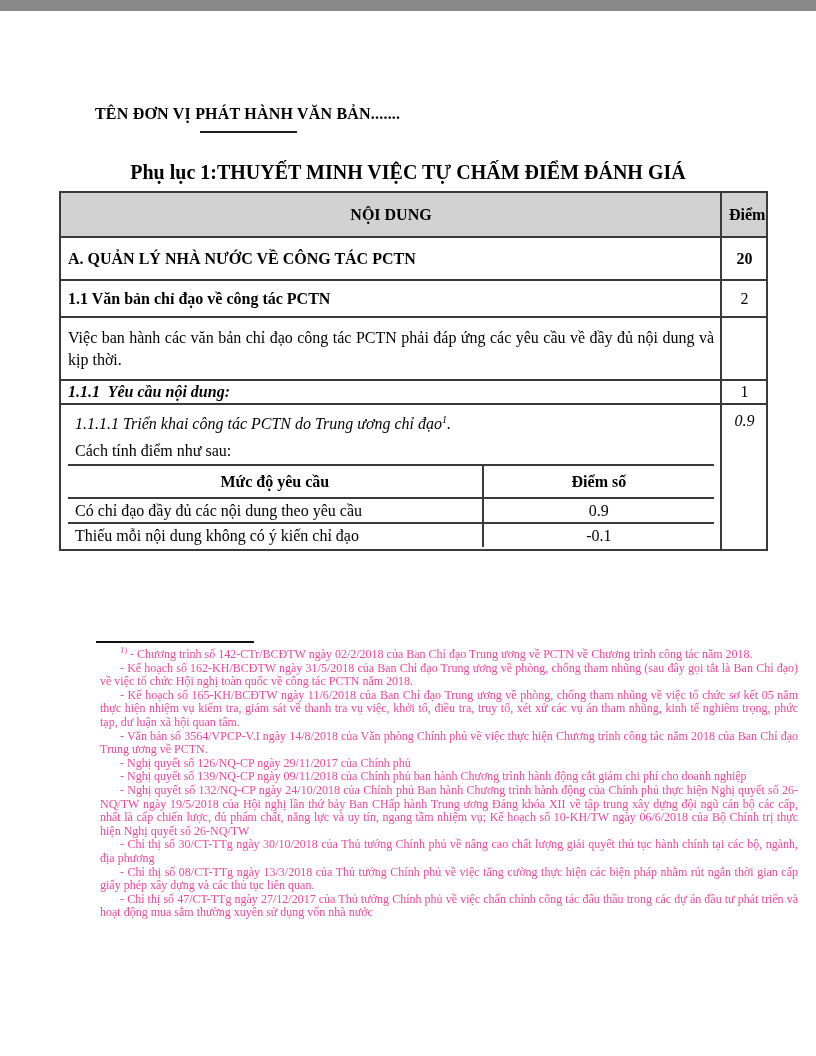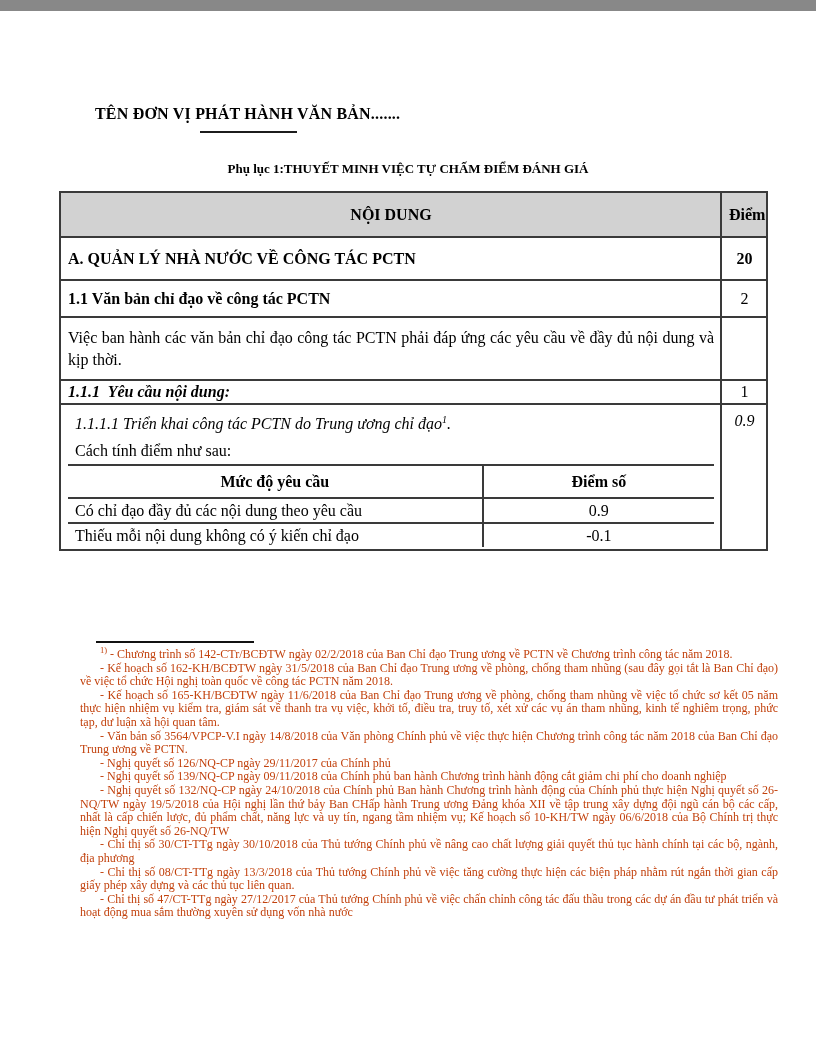--- a/index.html
+++ b/index.html
@@ -10,21 +10,21 @@
   }
   .org-heading {
     position:absolute; left:95px; top:94px;
     font-size:16px; font-weight:bold; letter-spacing:0.2px; white-space:nowrap;
   }
   .heading-underline {
     position:absolute; left:200px; top:120px; width:97px; height:2px; background:#1c1c1c;
   }
   .appendix-title {
     position:absolute; left:0; top:150px; width:100%;
-    text-align:center; font-size:13px; font-weight:bold;
+    text-align:center; font-size:20px; font-weight:bold;
   }
   table.main-table {
     position:absolute; left:59px; top:180px; width:707px;
     border-collapse:collapse; table-layout:fixed;
   }
   table.main-table > tbody > tr > td,
   table.main-table > tbody > tr > th {
     border:2px solid #3a3a3a; font-size:16px; vertical-align:middle;
     padding:2px 6px 2px 7px; overflow:hidden;
   }
@@ -45,22 +45,22 @@
   table.inner-table { width:100%; border-collapse:collapse; table-layout:fixed; }
   table.inner-table th, table.inner-table td {
     border-top:2px solid #3a3a3a; font-size:16px; padding:1px 6px; overflow:hidden;
   }
   table.inner-table .c2 { border-left:2px solid #3a3a3a; text-align:center; }
   table.inner-table th { font-weight:bold; text-align:center; height:29px; }
   table.inner-table td { height:21px; }
   table.inner-table td.c1 { padding-left:7px; }
   .footnote-sep { position:absolute; left:96px; top:630px; width:158px; height:2px; background:#111; }
   .footnotes {
-    position:absolute; left:80px; top:637px; width:698px;
-    font-size:12px; line-height:13.6px; color:#c2410c; text-align:justify;
+    position:absolute; left:100px; top:637px; width:698px;
+    font-size:12px; line-height:13.6px; color:#ec4899; text-align:justify;
   }
   .footnotes p { margin:0; text-indent:20px; }
   .footnotes sup { font-size:8.5px; line-height:0; }
 </style>
 </head>
 <body>
 
 <div class="page">
 
   <div class="org-heading">TÊN ĐƠN VỊ PHÁT HÀNH VĂN BẢN.......</div>

